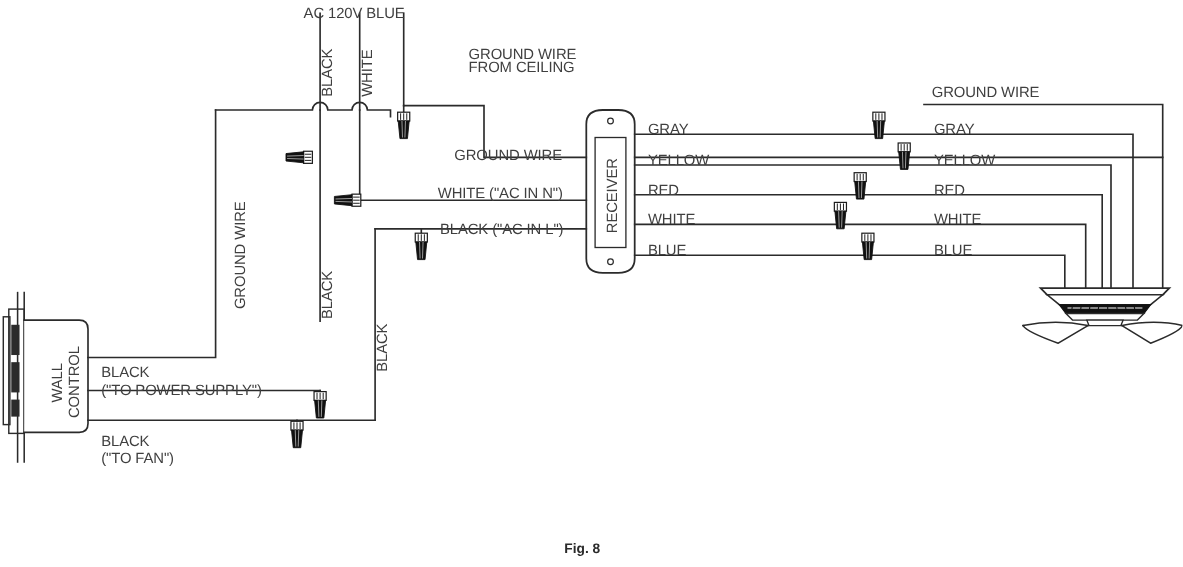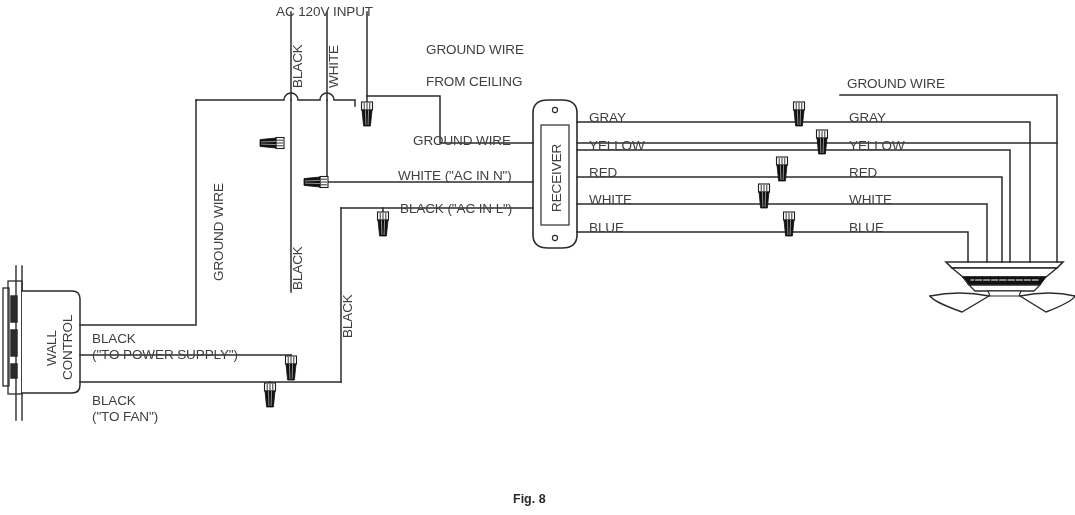--- a/index.html
+++ b/index.html
@@ -176,23 +176,23 @@
       <use href="#nutLeft" x="312" y="182"></use>
 
       <use href="#nutDown" x="799" y="118"></use>
       <use href="#nutDown" x="822" y="146"></use>
       <use href="#nutDown" x="782" y="173"></use>
       <use href="#nutDown" x="764" y="200"></use>
       <use href="#nutDown" x="789" y="228"></use>
     </g>
   </svg>
 
-  <div class="lbl" style="left:276px;top:4px;">AC 120V INPUT</div>
+  <div class="lbl" style="left:276px;top:4px;">AC 120V BLUE</div>
   <div class="lbl two" style="left:426px;top:42px;">GROUND WIRE</div>
-  <div class="lbl two" style="left:426px;top:74px;">FROM CEILING</div>
+  <div class="lbl two" style="left:426px;top:53px;">FROM CEILING</div>
 
   <div class="vlbl" style="left:290px;top:88px;">BLACK</div>
   <div class="vlbl" style="left:326px;top:88px;">WHITE</div>
   <div class="vlbl" style="left:211px;top:281px;">GROUND WIRE</div>
   <div class="vlbl" style="left:290px;top:290px;">BLACK</div>
   <div class="vlbl" style="left:340px;top:338px;">BLACK</div>
 
   <div class="lbl" style="left:413px;top:133px;">GROUND WIRE</div>
   <div class="lbl" style="left:398px;top:168px;">WHITE ("AC IN N")</div>
   <div class="lbl" style="left:400px;top:201px;">BLACK ("AC IN L")</div>

